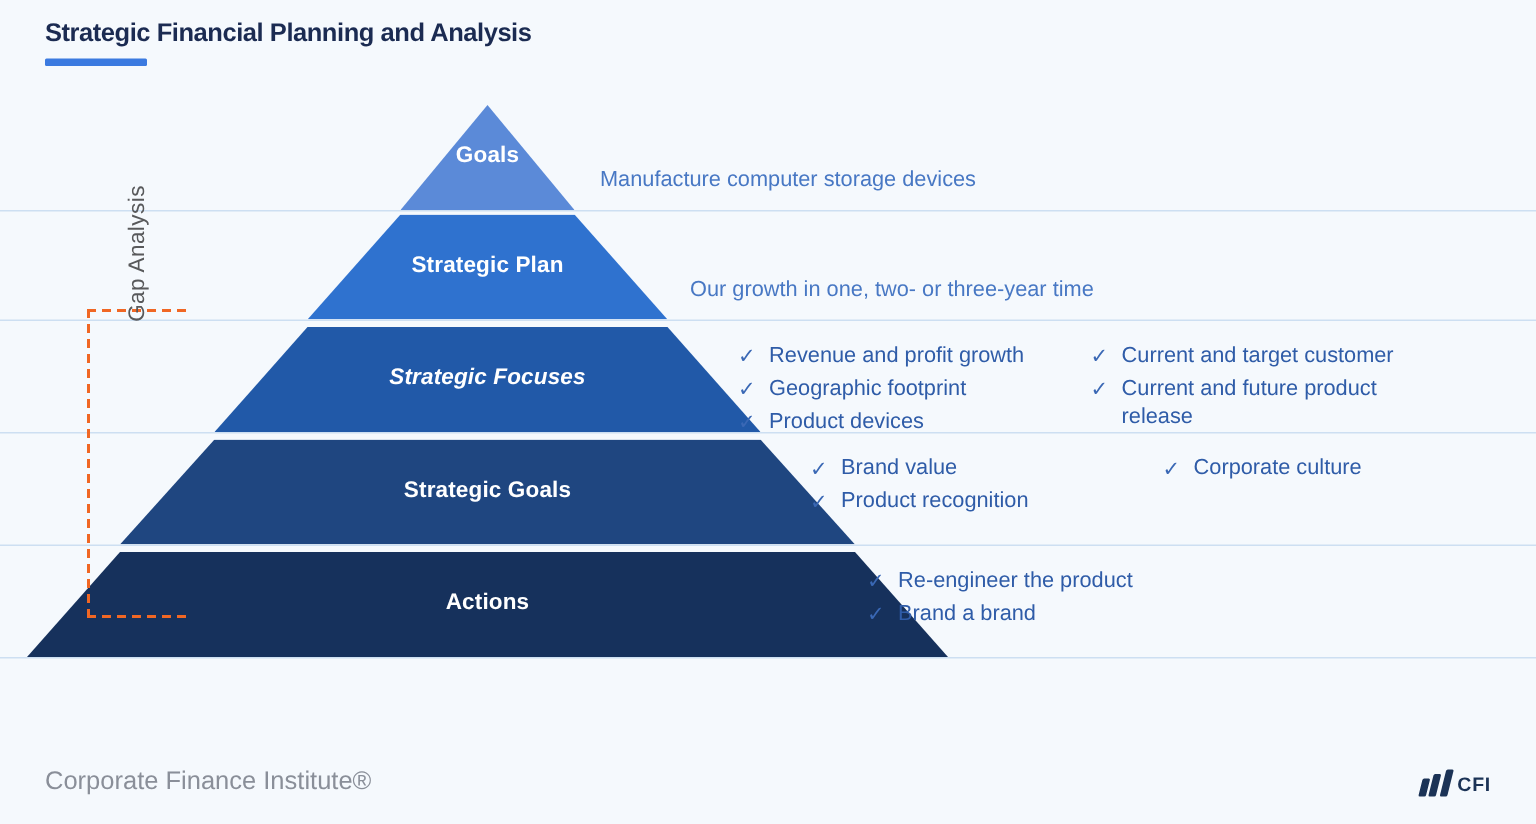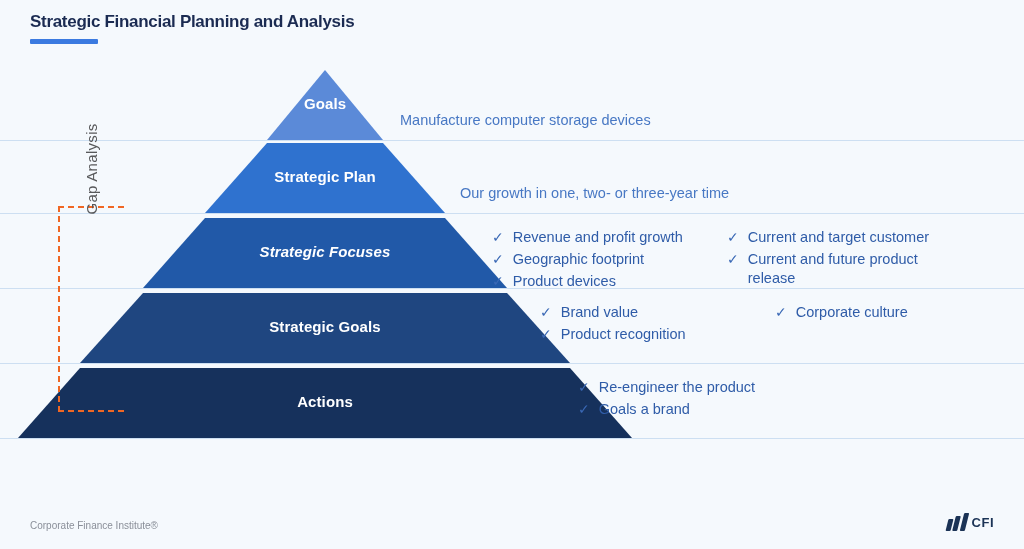--- a/index.html
+++ b/index.html
@@ -62,21 +62,21 @@
     position:absolute;left:58px;top:206px;width:206px;height:66px;
     transform:rotate(-90deg);transform-origin:33px 33px;
     display:flex;align-items:center;justify-content:center;
     color:#58595b;font-size:15px;letter-spacing:0.3px;
     white-space:nowrap;
   }
 
   
   #footer-text{
     position:absolute;left:30px;bottom:18px;
-    color:#8a8f99;font-size:10px;
+    color:#8a8f99;font-size:17px;
   }
   #logo{
     position:absolute;right:30px;bottom:18px;
     display:flex;align-items:center;gap:5px;
   }
   #logo-mark{display:flex;align-items:flex-end;gap:2.5px;}
   #logo-mark i{
     display:block;width:5px;height:17px;background:#1b3356;
     transform:skewX(-14deg);border-radius:1px;
   }
@@ -177,21 +177,21 @@
     <div class="sep" style="top: 378px;"></div>
     <div class="tier-content" style="left: 578px; top: 318px;">
       <div class="cols">
         <div class="col" style="width: 235px;">
           <div class="bullet">
             <span class="check">✓</span>
             <span class="btext">Re-engineer the product</span>
           </div>
           <div class="bullet">
             <span class="check">✓</span>
-            <span class="btext">Goals a brand</span>
+            <span class="btext">Brand a brand</span>
           </div>
         </div>
         <div class="col" style="width: 230px;"></div>
       </div>
     </div>
   </div>
 
 <div id="gap-bracket"></div>
 <div id="gap-label">Gap Analysis</div>
 

